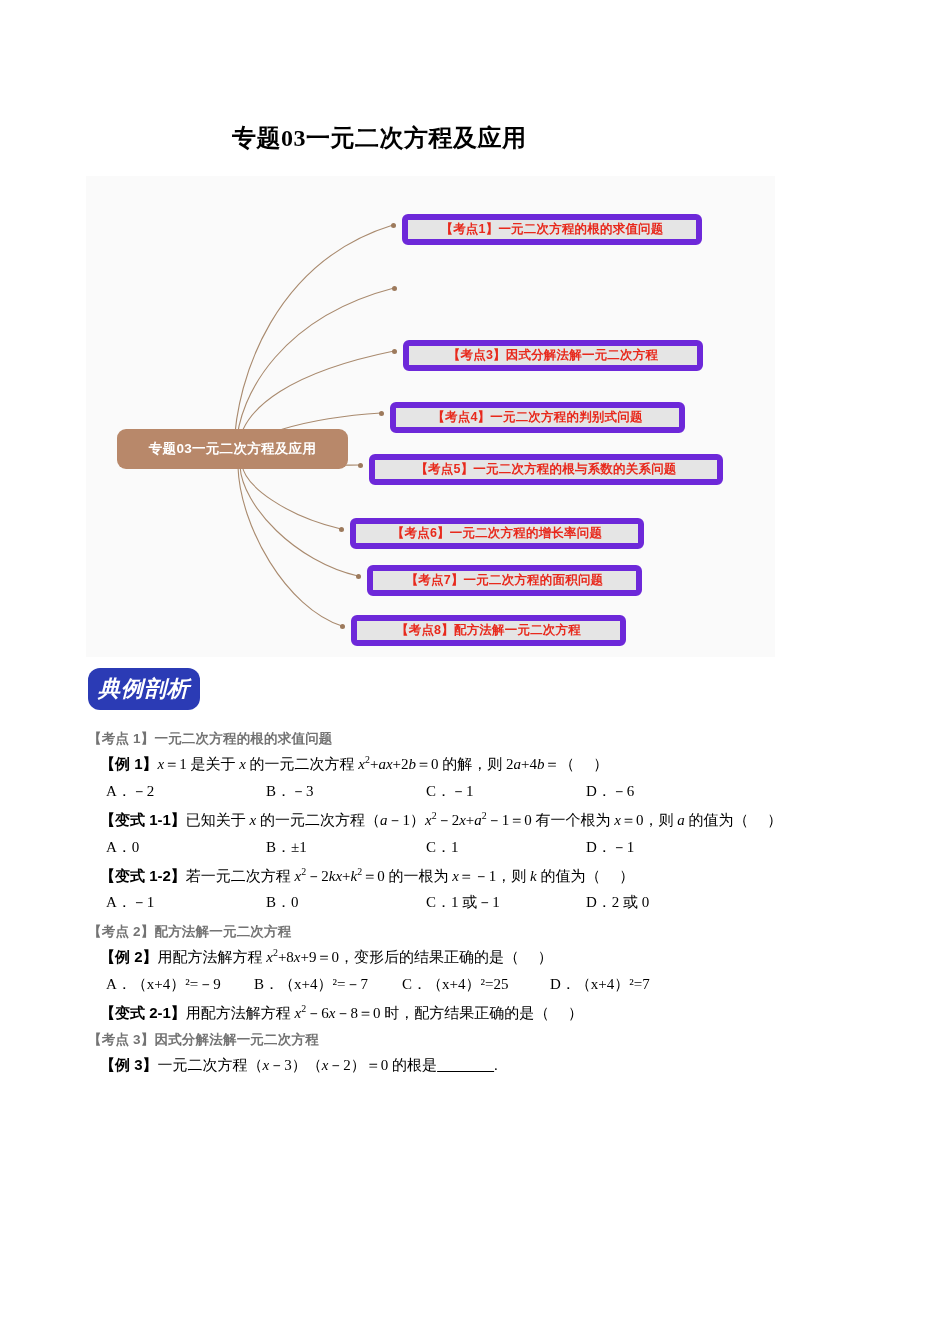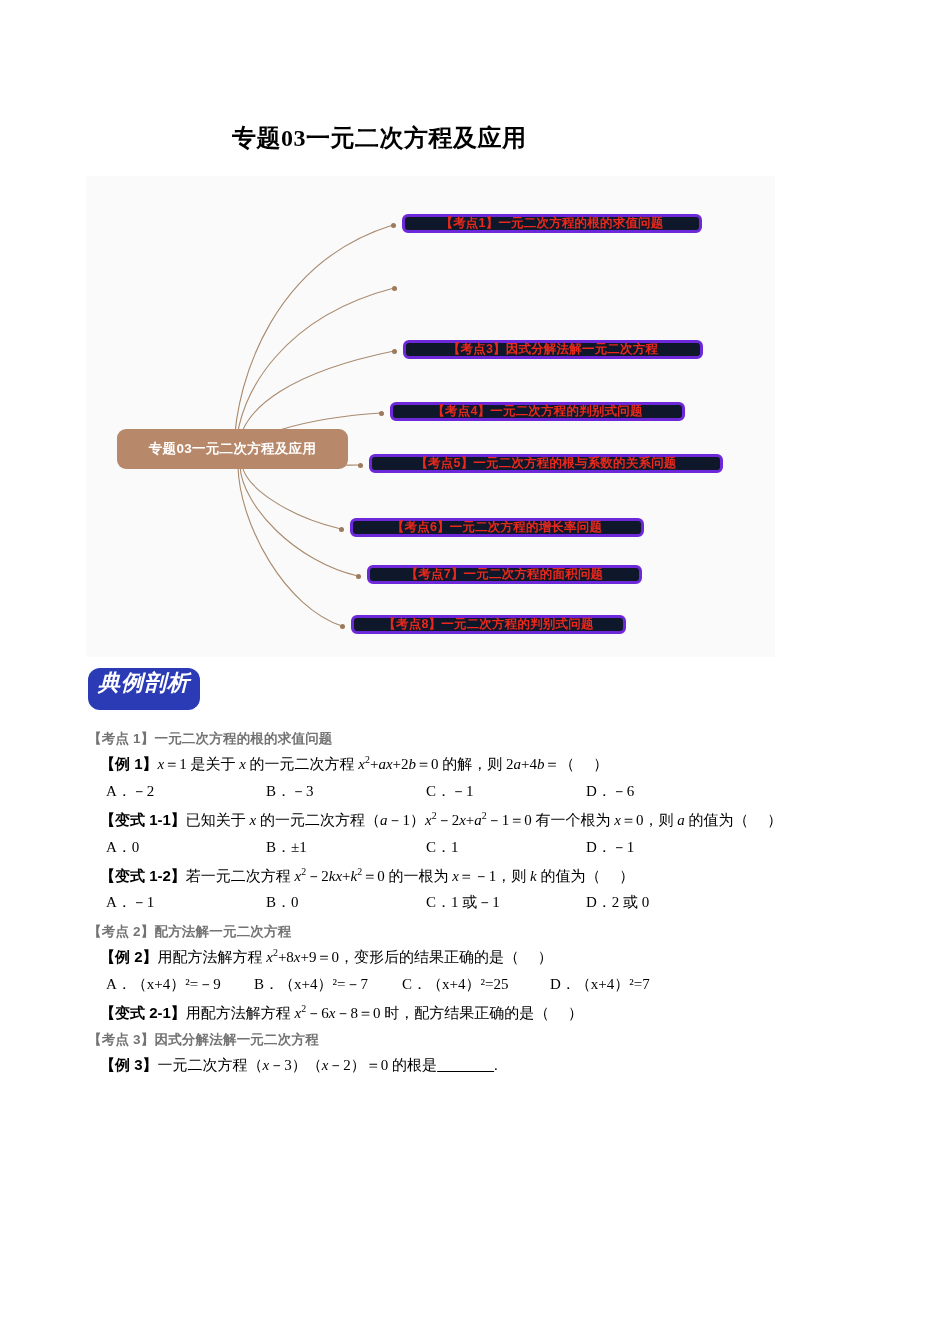--- a/index.html
+++ b/index.html
@@ -57,23 +57,23 @@
     justify-content: center;
     color: #ffffff;
     font-family: "Liberation Sans", "DejaVu Sans", sans-serif;
     font-weight: bold;
     font-size: 13.5px;
     letter-spacing: 0.3px;
     white-space: nowrap;
   }
   .leaf {
     position: absolute;
-    height: 19px;
-    background: #0f172a;
-    border: 3px solid #6d28d9;
+    height: 31px;
+    background: #e5e5e5;
+    border: 6px solid #6d28d9;
     border-radius: 6px;
     display: flex;
     align-items: center;
     justify-content: center;
     padding: 0 12px;
     box-sizing: border-box;
     font-family: "Liberation Sans", "DejaVu Sans", sans-serif;
     font-weight: bold;
     font-size: 12.5px;
     color: #e8291c;
@@ -91,20 +91,21 @@
   
   .banner {
     position: absolute;
     left: 88px;
     top: 668px;
     width: 112px;
     height: 42px;
     background: #2b3bb5;
     border-radius: 12px;
     display: flex;
+    align-items: center;
     justify-content: center;
   }
   .banner-text {
     color: #ffffff;
     font-family: "Liberation Serif", "DejaVu Serif", serif;
     font-weight: bold;
     font-style: italic;
     font-size: 22px;
     letter-spacing: 1px;
     white-space: nowrap;
@@ -193,21 +194,21 @@
   <div class="dot" style="left:272px; top:287px;"></div>
   <div class="leaf" style="left:283px; top:278px; width:354px;">【考点5】一元二次方程的根与系数的关系问题</div>
 
   <div class="dot" style="left:253px; top:351px;"></div>
   <div class="leaf" style="left:264px; top:342px; width:294px;">【考点6】一元二次方程的增长率问题</div>
 
   <div class="dot" style="left:270px; top:398px;"></div>
   <div class="leaf" style="left:281px; top:389px; width:275px;">【考点7】一元二次方程的面积问题</div>
 
   <div class="dot" style="left:254px; top:448px;"></div>
-  <div class="leaf" style="left:265px; top:439px; width:275px;">【考点8】一元二次方程的判别式问题</div>
+  <div class="leaf" style="left:265px; top:439px; width:275px;">【考点8】配方法解一元二次方程</div>
 </div>
 
 <div class="banner">
   <span class="banner-text">典例剖析</span>
 </div>
 
 <div class="content">
 
   <div class="kaodian">【考点 1】一元二次方程的根的求值问题</div>
 

